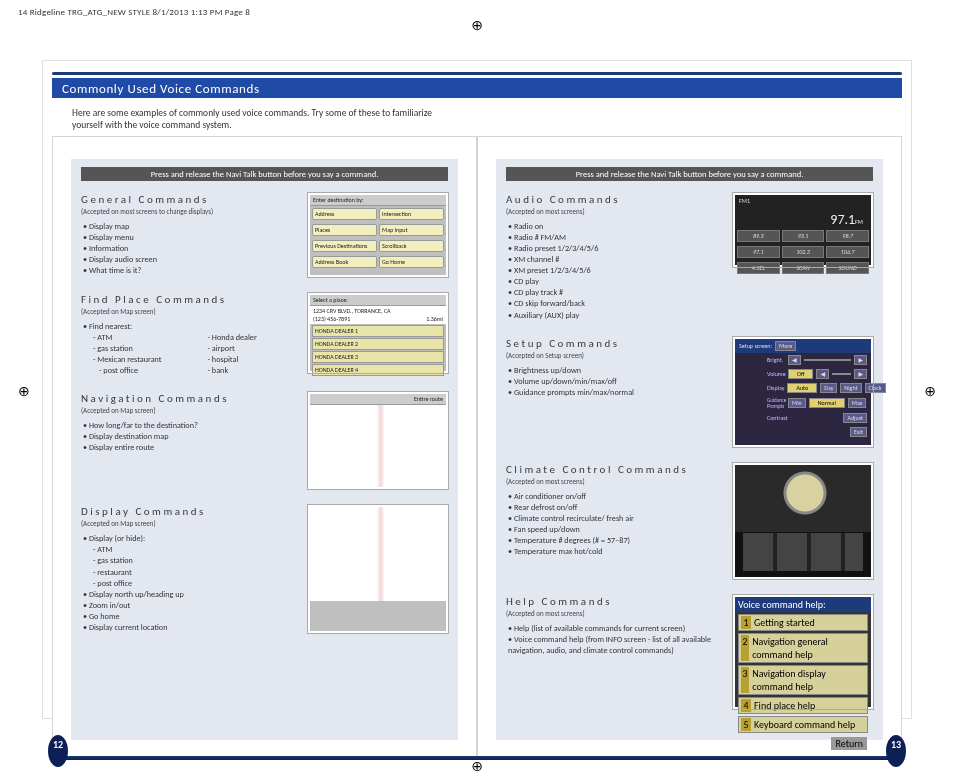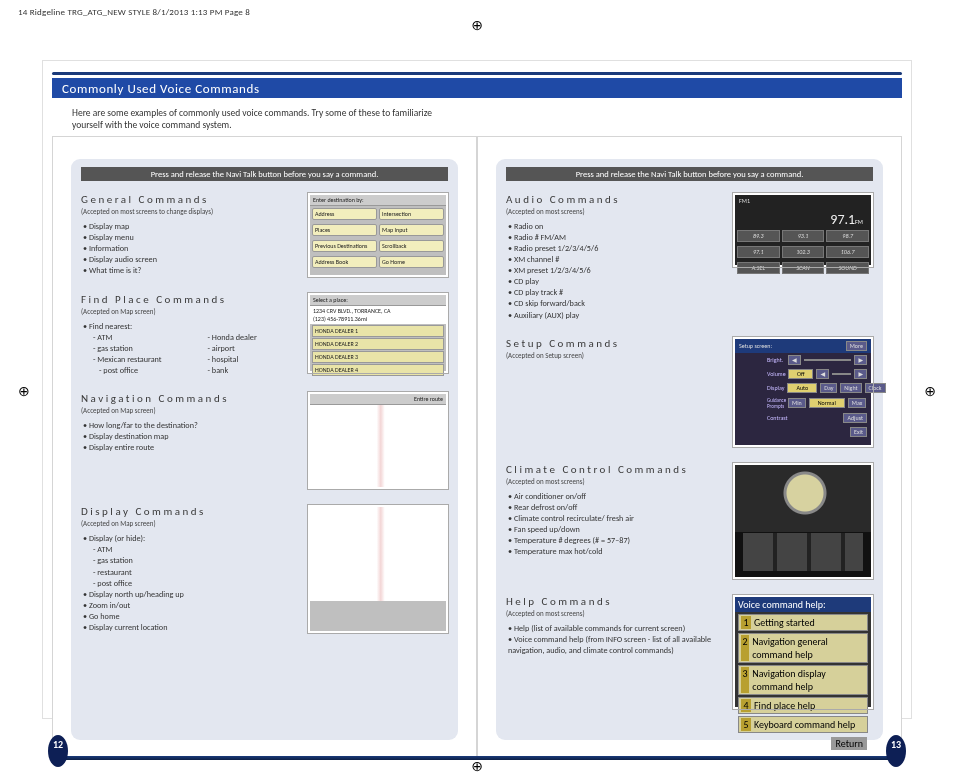--- a/index.html
+++ b/index.html
@@ -73,21 +73,20 @@
     flex: 1;
     border: 1px solid #d5d5d5;
     background: #fff;
     position: relative;
   }
   .inner {
     position: absolute;
     top: 22px; left: 18px; right: 18px; bottom: 18px;
     background: #e3e7f0;
     padding: 8px 10px 10px;
-    border-radius: 9px;
   }
   .instr {
     background: #555;
     color: #fff;
     font-size: 8.5px;
     text-align: center;
     padding: 2px 4px;
     margin: 0 0 12px;
   }
   .section {
@@ -250,21 +249,21 @@
               <li class="ind">airport</li>
               <li class="ind">hospital</li>
               <li class="ind">bank</li>
             </ul>
           </div>
         </div>
         <div class="img" style="height:80px">
           <div class="hdrbar">Select a place:</div>
           <div style="background:#fff;padding:1px 3px;font-size:6px">
             <div>1234 CRV BLVD., TORRANCE, CA</div>
-            <div style="display:flex;justify-content:flex-start">
+            <div style="display:flex;justify-content:space-between">
               <span>(123) 456-7891</span>
               <span>1.36mi</span>
             </div>
           </div>
           <div class="lrow">HONDA DEALER 1</div>
           <div class="lrow">HONDA DEALER 2</div>
           <div class="lrow">HONDA DEALER 3</div>
           <div class="lrow">HONDA DEALER 4</div>
         </div>
       </div>
@@ -349,23 +348,28 @@
             <div class="pre">SCAN</div>
             <div class="pre">SOUND</div>
           </div>
         </div>
       </div>
 
       <div class="section">
         <div class="txt">
           <div class="hdr">Setup Commands</div>
           <div class="sub">(Accepted on Setup screen)</div>
+          <ul class="blt">
+            <li>Brightness up/down</li>
+            <li>Volume up/down/min/max/off</li>
+            <li>Guidance prompts min/max/normal</li>
+          </ul>
         </div>
         <div class="img setup">
-          <div class="srow" style="justify-content:space-between;background:#1e3a7a">
+          <div class="srow" style="justify-content:flex-start;background:#1e3a7a">
             <span>Setup screen:</span>
             <span class="opt">More</span>
           </div>
           <div class="srow">
               <span class="lbl">Bright.</span>
               <span class="opt">◀</span>
               <span class="opt" style="flex:1"></span>
               <span class="opt">▶</span>
             </div>
           <div class="srow">

